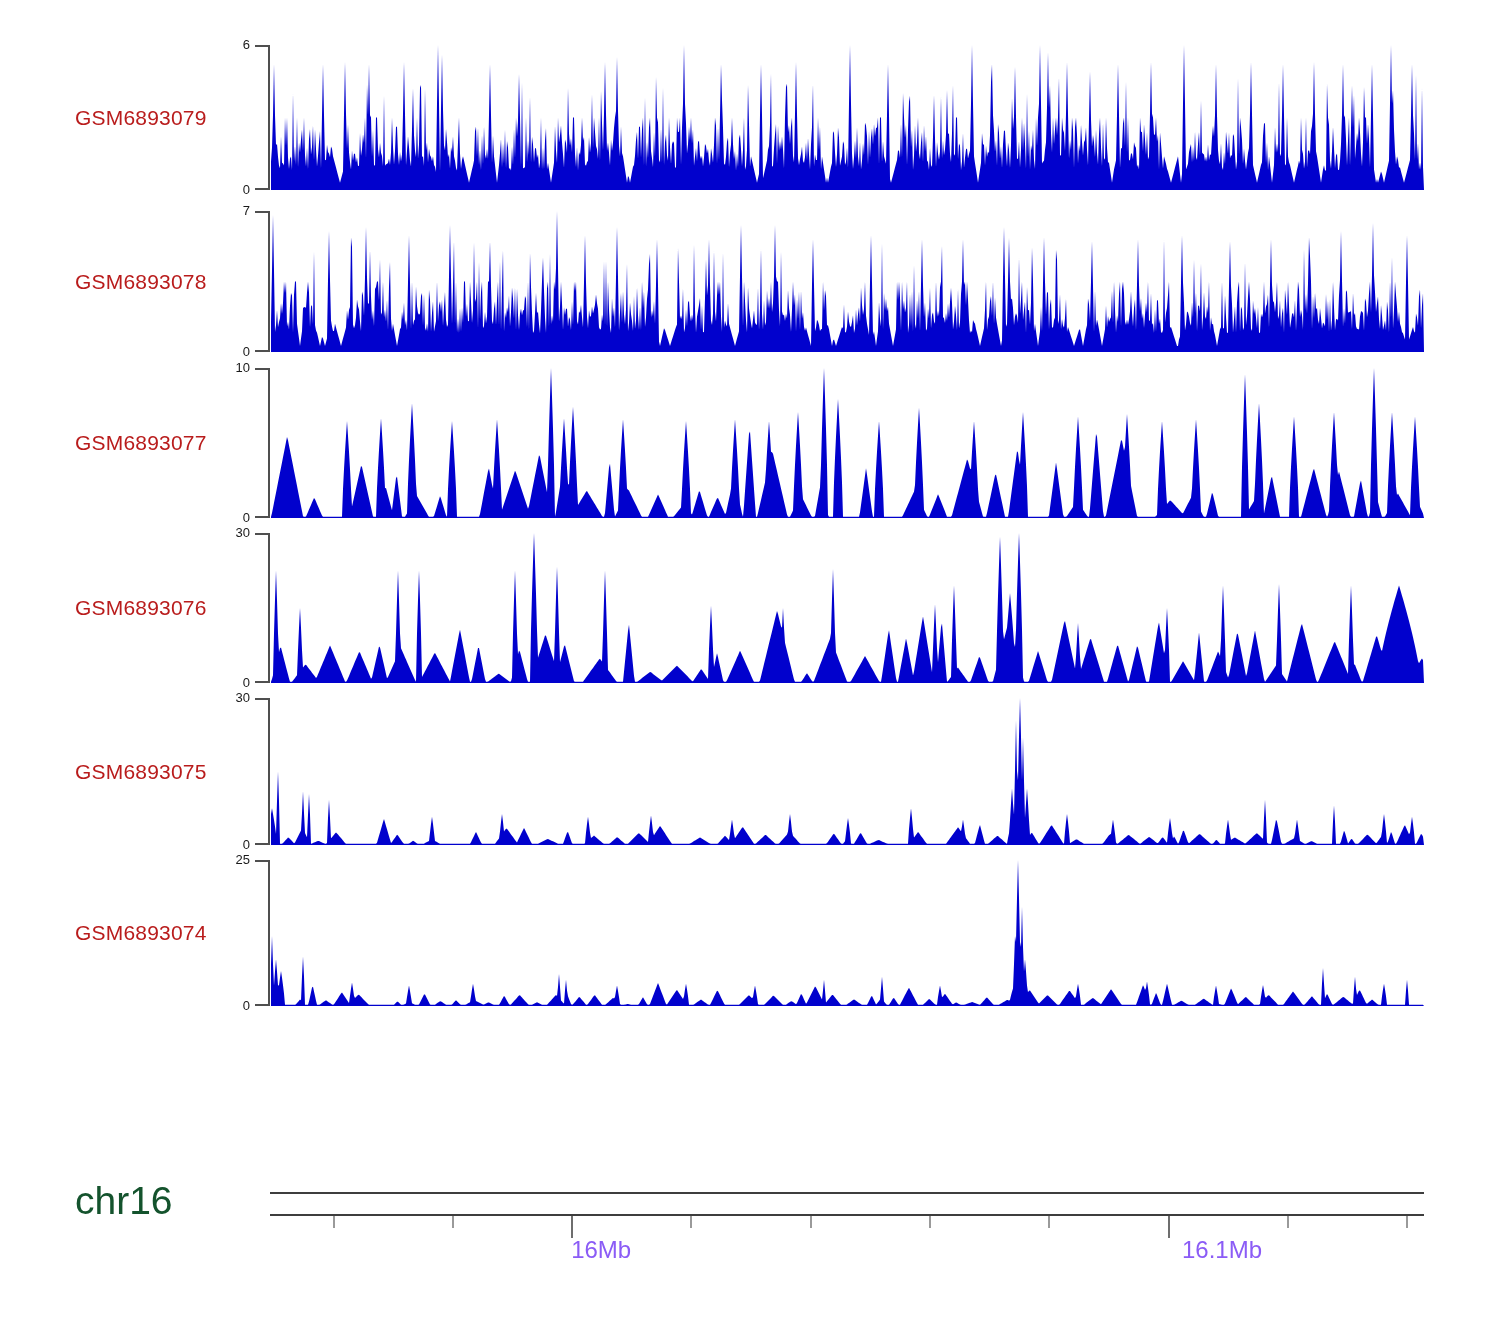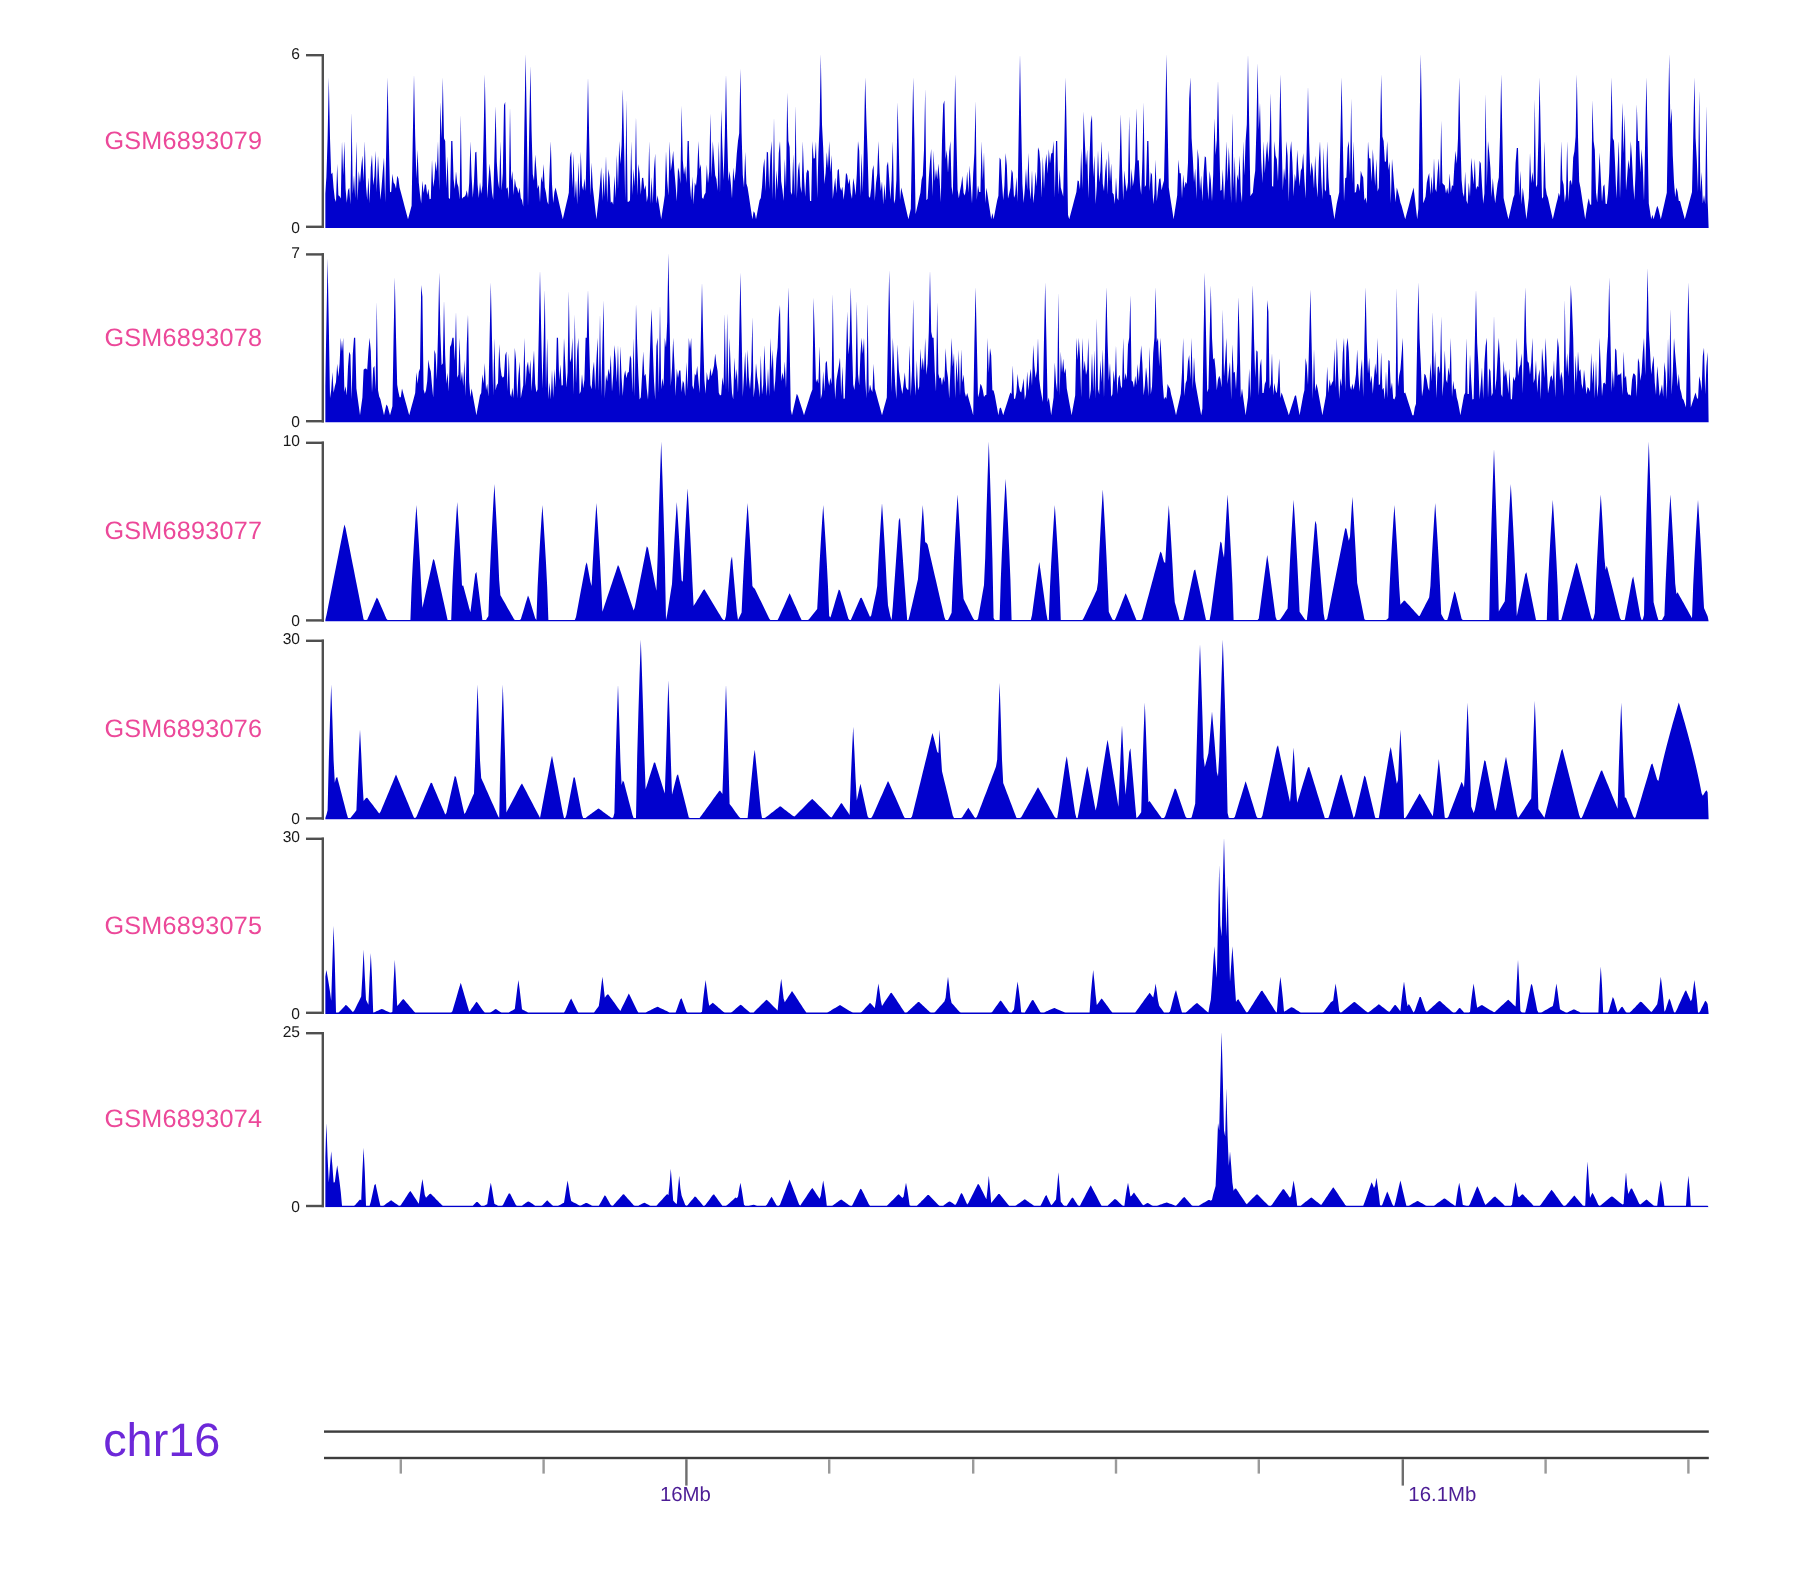--- a/index.html
+++ b/index.html
@@ -1,39 +1,39 @@
 <!DOCTYPE html>
 <html><head>
 <meta charset="utf-8">
 <style>
   html,body{margin:0;padding:0;background:#ffffff;}
   body{font-family:"Liberation Sans","DejaVu Sans",sans-serif;color:#000;}
   #figure{position:relative;width:1500px;height:1320px;background:#fff;overflow:hidden;}
 
   .track{position:absolute;left:0;width:1500px;}
-  .track-label{position:absolute;left:87px;top:50%;transform:translateY(-50%);
-    font-size:21px;letter-spacing:0.2px;color:#ec4899;white-space:nowrap;}
+  .track-label{position:absolute;left:75px;top:50%;transform:translateY(-50%);
+    font-size:21px;letter-spacing:0.2px;color:#b91c1c;white-space:nowrap;}
   .ylabel{position:absolute;left:204px;width:46px;text-align:right;
     font-size:13px;line-height:16px;color:#1a1a1a;}
   .ylabel.ymax{top:-8px;}
   .ylabel.ymin{bottom:-8px;}
   .ybracket{position:absolute;left:255px;top:0;bottom:0;width:13px;
     border-right:2px solid #4f4f4f;border-top:2px solid #4f4f4f;border-bottom:2px solid #4f4f4f;
     box-sizing:content-box;}
   svg.plot{position:absolute;left:271px;top:0;width:1153px;display:block;}
 
   .ruler{position:absolute;left:0;top:0;width:1500px;height:0;}
-  .chrom{position:absolute;left:86px;top:1179px;font-size:39px;color:#6d28d9;}
+  .chrom{position:absolute;left:75px;top:1179px;font-size:39px;color:#14532d;}
   .rline{position:absolute;left:270px;width:1154px;border-top:2px solid #3d3d3d;height:0;}
   .rline.top{top:1192px;}
   .rline.bot{top:1214px;}
   .tick{position:absolute;top:1216px;width:2px;background:#9a9a9a;height:12px;}
   .tick.major{background:#6e6e6e;height:22px;}
   .tick-label{position:absolute;top:1236px;width:120px;margin-left:-60px;
-    text-align:center;font-size:17px;color:#4c1d95;white-space:nowrap;}
+    text-align:right;font-size:24px;color:#8b5cf6;white-space:nowrap;}
 </style>
 </head>
 <body>
 
 <div id="figure">
 
   <div class="track" style="top:45px;height:145px;">
     <div class="track-label">GSM6893079</div>
     <div class="ylabel ymax">6</div>
     <div class="ylabel ymin">0</div>

